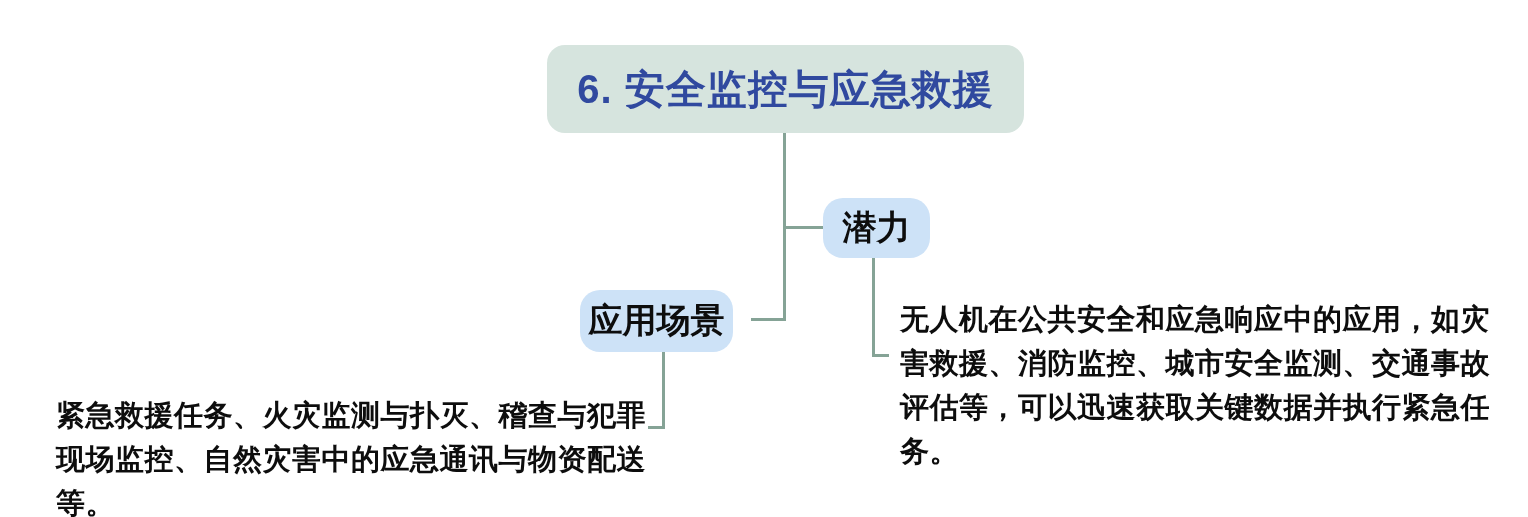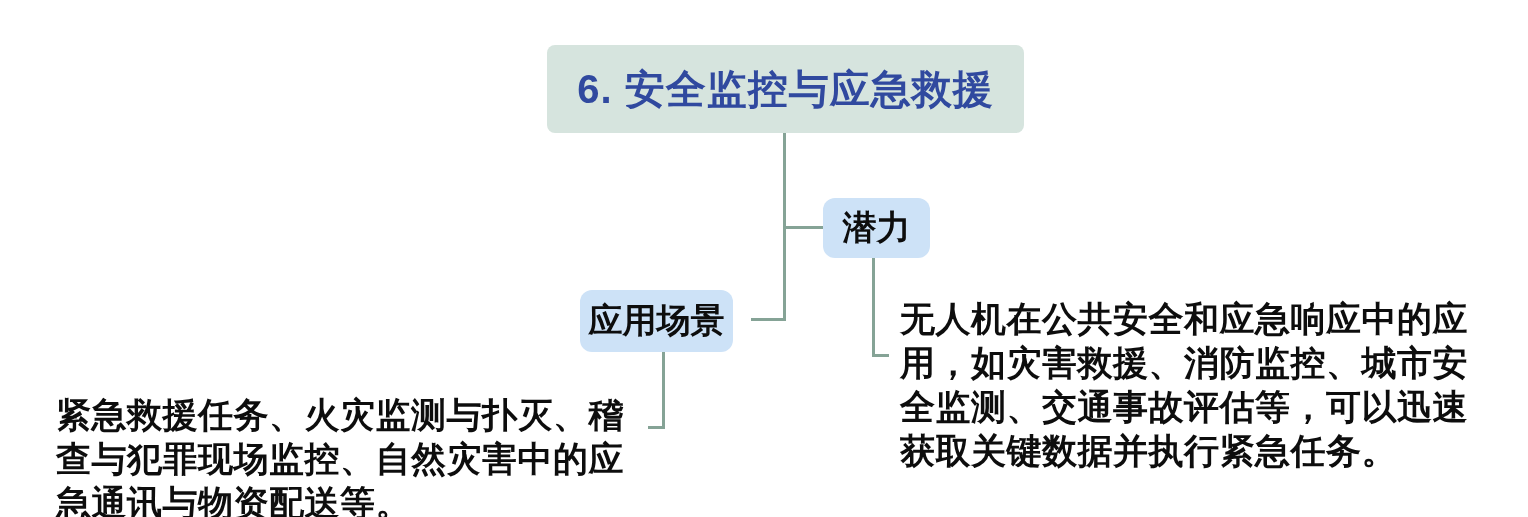--- a/index.html
+++ b/index.html
@@ -28,43 +28,43 @@
     position: absolute;
     display: flex;
     align-items: center;
     justify-content: center;
     text-align: center;
   }
   .root-node {
     left: 547px; top: 45px;
     width: 477px; height: 88px;
     background: var(--root-fill);
-    border-radius: 8px;
+    border-radius: 18px;
     color: var(--root-text);
     font-size: 40px;
     letter-spacing: 1px;
   }
   .branch-node {
     background: var(--branch-fill);
-    border-radius: 12px;
+    border-radius: 20px;
     color: var(--branch-text);
     font-size: 34px;
   }
   .node-potential {
     left: 823px; top: 198px;
     width: 107px; height: 60px;
   }
   .node-scenarios {
     left: 580px; top: 290px;
     width: 153px; height: 62px;
   }
   .desc {
     position: absolute;
     color: var(--body-text);
-    font-size: 35px;
+    font-size: 29px;
     line-height: 44px;
     letter-spacing: 0.5px;
   }
   .desc-potential {
     left: 900px; top: 297px;
     width: 592px;
   }
   .desc-scenarios {
     left: 56px; top: 393px;
     width: 592px;

